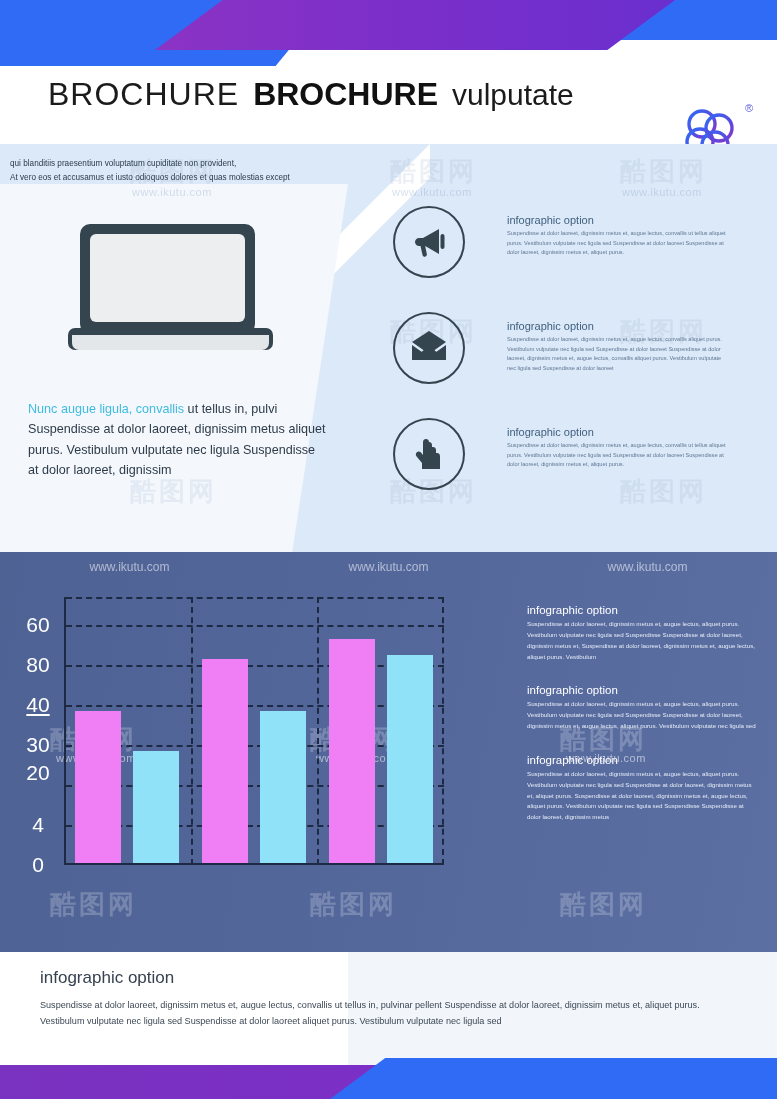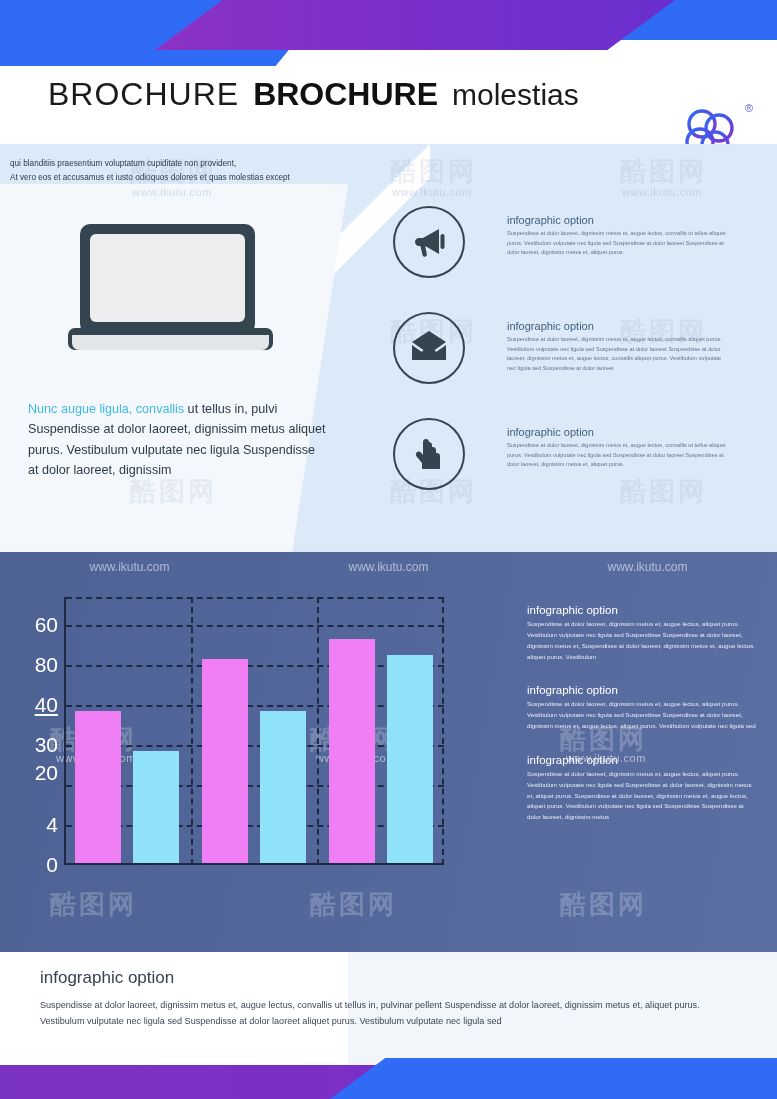--- a/index.html
+++ b/index.html
@@ -247,21 +247,21 @@
     top: 0;
     height: 268px;
     border-left: 2px dashed #1e2a44;
   }
   .ytick {
     position: absolute;
     right: 386px;
     font-size: 21px;
     color: #ffffff;
     transform: translateY(-50%);
-    text-align: right;
+    text-align: center;
     width: 40px;
   }
   .bar { position: absolute; bottom: 2px; }
 
   .chart-texts { position: absolute; left: 527px; top: 52px; width: 232px; }
   .ct-block { margin-bottom: 22px; }
   .ct-title { font-size: 11.5px; color: #ffffff; margin-bottom: 3px; }
   .ct-text { font-size: 6.2px; line-height: 1.75; color: #e6ecf6; }
 
   
@@ -332,21 +332,21 @@
 <div id="page">
 
   <div class="top-banner">
     <div class="shape-blue-left"></div>
     <div class="shape-blue-right"></div>
     <div class="shape-purple"></div>
   </div>
 
   <div class="header">
     <div class="title-wrap">
-      <span class="title-1">BROCHURE</span><span class="title-2">BROCHURE</span><span class="title-3">molestias</span>
+      <span class="title-1">BROCHURE</span><span class="title-2">BROCHURE</span><span class="title-3">vulputate</span>
     </div>
 
     <div class="logo-block">
       <div class="logo-mark">
         <svg width="62" height="62" viewBox="0 0 62 62">
           <defs>
             <linearGradient id="lg" x1="0" y1="0" x2="1" y2="1">
               <stop offset="0%" stop-color="#2f6bf5"></stop>
               <stop offset="60%" stop-color="#5a4ae0"></stop>
               <stop offset="100%" stop-color="#8b33c4"></stop>

